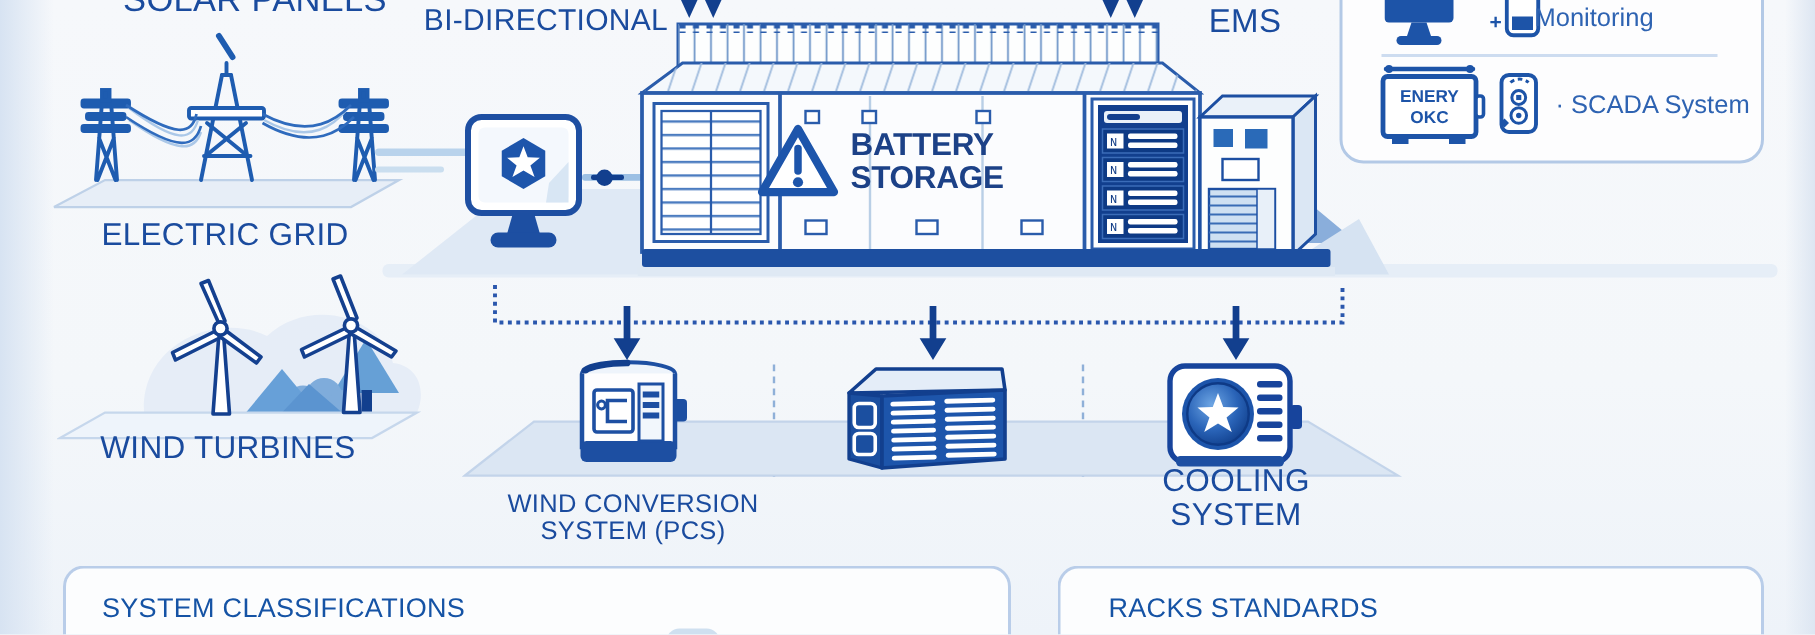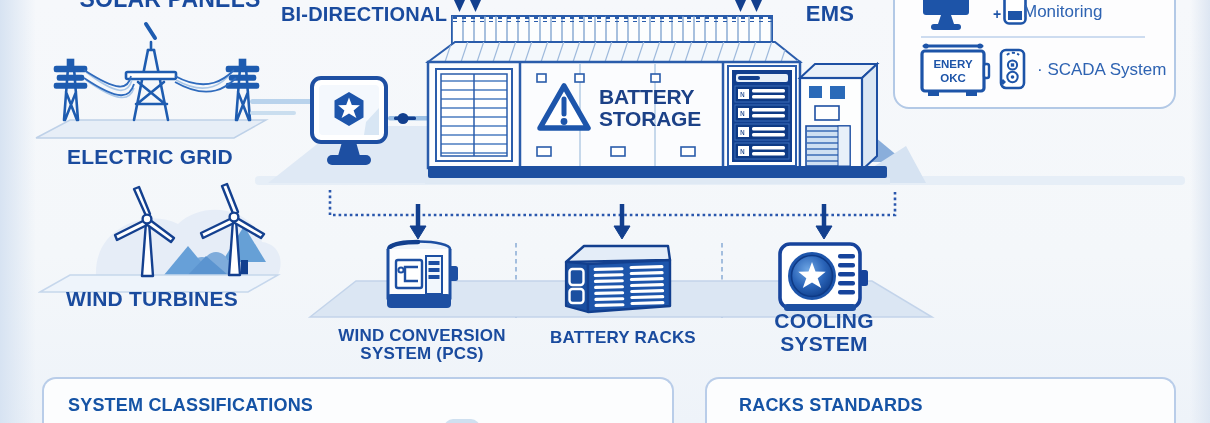--- a/index.html
+++ b/index.html
@@ -1,20 +1,20 @@
 <!DOCTYPE html>
 <html><head>
 <meta charset="utf-8">
 <style>
   html,body{margin:0;padding:0;background:#eef1f6;}
   .canvas{position:relative;width:1210px;height:423px;overflow:hidden;
     background:linear-gradient(180deg,#f6f8fb 0%,#f4f7fa 60%,#eef3f9 100%);
     font-family:"Liberation Sans", sans-serif;}
   .abs{position:absolute;}
-  .lbl{color:#1a4b9e;font-weight:700;line-height:1.08;text-align:center;letter-spacing:.2px;}
+  .lbl{color:#1a4b9e;font-weight:400;line-height:1.08;text-align:center;letter-spacing:.2px;}
   .edge-left{left:0;top:0;width:36px;height:423px;background:linear-gradient(90deg,#d7e3f2,rgba(246,248,251,0));}
   .edge-right{right:0;top:0;width:20px;height:423px;background:linear-gradient(270deg,#dde6f2,rgba(246,248,251,0));}
   .panel{background:#fdfdfe;border:2px solid #b3c9e6;border-radius:16px;}
   .bottom-panel{background:#fcfdfe;border:2px solid #b9cde9;border-radius:14px 14px 0 0;border-bottom:none;}
   .connector{background:#b9d3ec;border-radius:3px;}
   .smalltext{color:#2e63b2;font-size:17px;font-weight:400;}
   .warn-wrap{display:flex;align-items:center;gap:8px;}
   .warn-text{display:flex;flex-direction:column;color:#1c4187;font-weight:800;font-size:21px;line-height:1.05;letter-spacing:-.2px;}
 </style>
 </head>
@@ -213,21 +213,21 @@
     <rect x="405" y="72" width="15" height="13" fill="#2a6ab8"></rect>
     <rect x="390" y="92" width="24" height="14" fill="#ffffff" stroke="#1d4fa2" stroke-width="1.6"></rect>
     <rect x="381" y="112" width="44" height="40" fill="#cfe0f2" stroke="#1d4fa2" stroke-width="1.6"></rect>
     <rect x="381" y="112" width="44" height="40" fill="url(#grille)"></rect>
     <rect x="413" y="112" width="12" height="40" fill="#e8f0f9" stroke="#1d4fa2" stroke-width="1"></rect>
 
     <rect x="3" y="152" width="459" height="12" rx="2" fill="#1d4fa0"></rect>
     <rect x="0" y="164" width="465" height="6" fill="#dfe9f4"></rect>
   </svg>
 
-  <div class="abs warn-wrap" style="left:537px;top:82px;">
+  <div class="abs warn-wrap" style="left:505px;top:82px;">
     <svg width="54" height="52">
       <polygon points="27,4 51,46 3,46" fill="#ffffff" stroke="#1d55ab" stroke-width="5.5" stroke-linejoin="round"></polygon>
       <line x1="27" y1="17" x2="27" y2="32" stroke="#1d55ab" stroke-width="5" stroke-linecap="round"></line>
       <circle cx="27" cy="39.5" r="3.4" fill="#1d55ab"></circle>
     </svg>
     <div class="warn-text">
       <span>BATTERY</span>
       <span>STORAGE</span>
     </div>
   </div>
@@ -346,21 +346,20 @@
     <rect x="62" y="34" width="17" height="4.4" rx="2" fill="#17449c"></rect>
     <rect x="62" y="43" width="17" height="4.4" rx="2" fill="#17449c"></rect>
     <rect x="62" y="52" width="17" height="4.4" rx="2" fill="#17449c"></rect>
     <rect x="84" y="32" width="8" height="16" rx="2.5" fill="#17449c"></rect>
   </svg>
 
   <div class="abs lbl" style="left:328px;top:327px;width:188px;font-size:17px;">
     <div>WIND CONVERSION</div>
     <div>SYSTEM (PCS)</div>
   </div>
-  <div class="abs lbl" style="left:538px;top:329px;width:170px;font-size:17px;">BATTERY RACKS</div>
   <div class="abs lbl" style="left:735px;top:310px;width:178px;font-size:21px;">COOLING SYSTEM</div>
 
   <div class="abs bottom-panel" style="left:42px;top:377px;width:628px;height:50px;">
     <div class="abs lbl" style="left:24px;top:17px;font-size:18px;color:#1553a5;text-align:left;">SYSTEM CLASSIFICATIONS</div>
   </div>
   <div class="abs bottom-panel" style="left:705px;top:377px;width:467px;height:50px;">
     <div class="abs lbl" style="left:32px;top:17px;font-size:18px;color:#1553a5;text-align:left;">RACKS STANDARDS</div>
   </div>
   <div class="abs" style="left:444px;top:419px;width:36px;height:10px;background:#cfe0f0;border-radius:9px 9px 0 0;"></div>
 

